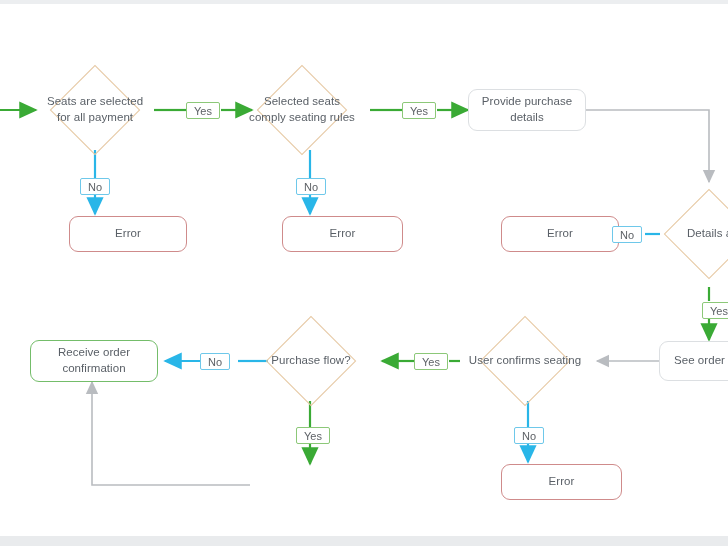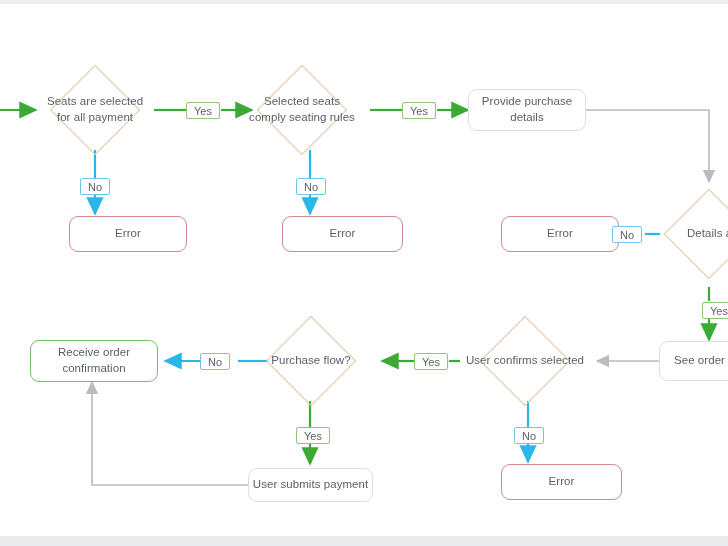--- a/index.html
+++ b/index.html
@@ -209,31 +209,28 @@
     <div class="dshape" style="width:62px; height:62px; left:54px;"></div>
     <div class="dlabel" style="position:absolute; left:28px; top:50%; transform:translateY(-50%);">Details ar</div>
   </div>
 
   <div class="process node" style="left:659px; top:341px; width:150px; height:40px; justify-content:flex-start; padding-left:14px;">
     <div>See order s</div>
   </div>
 
   <div class="node decision" style="left:450px; top:319px; width:150px; height:84px;">
     <div class="dshape" style="width:62px; height:62px;"></div>
-    <div class="dlabel">User confirms selected</div>
+    <div class="dlabel">User confirms seating</div>
   </div>
 
   <div class="node decision" style="left:252px; top:319px; width:118px; height:84px;">
     <div class="dshape" style="width:62px; height:62px;"></div>
     <div class="dlabel">Purchase flow?</div>
   </div>
 
-  <div class="process node" style="left:248px; top:468px; width:125px; height:34px;">
-    <div>User submits payment</div>
-  </div>
 
   <div class="process ok node" style="left:30px; top:340px; width:128px; height:42px;">
     <div>
       <span>Receive order</span><br>
       <span>confirmation</span>
     </div>
   </div>
 
   <div class="process err node" style="left:36px; top:216px; width:118px; height:36px;">
     <div>Error</div>

